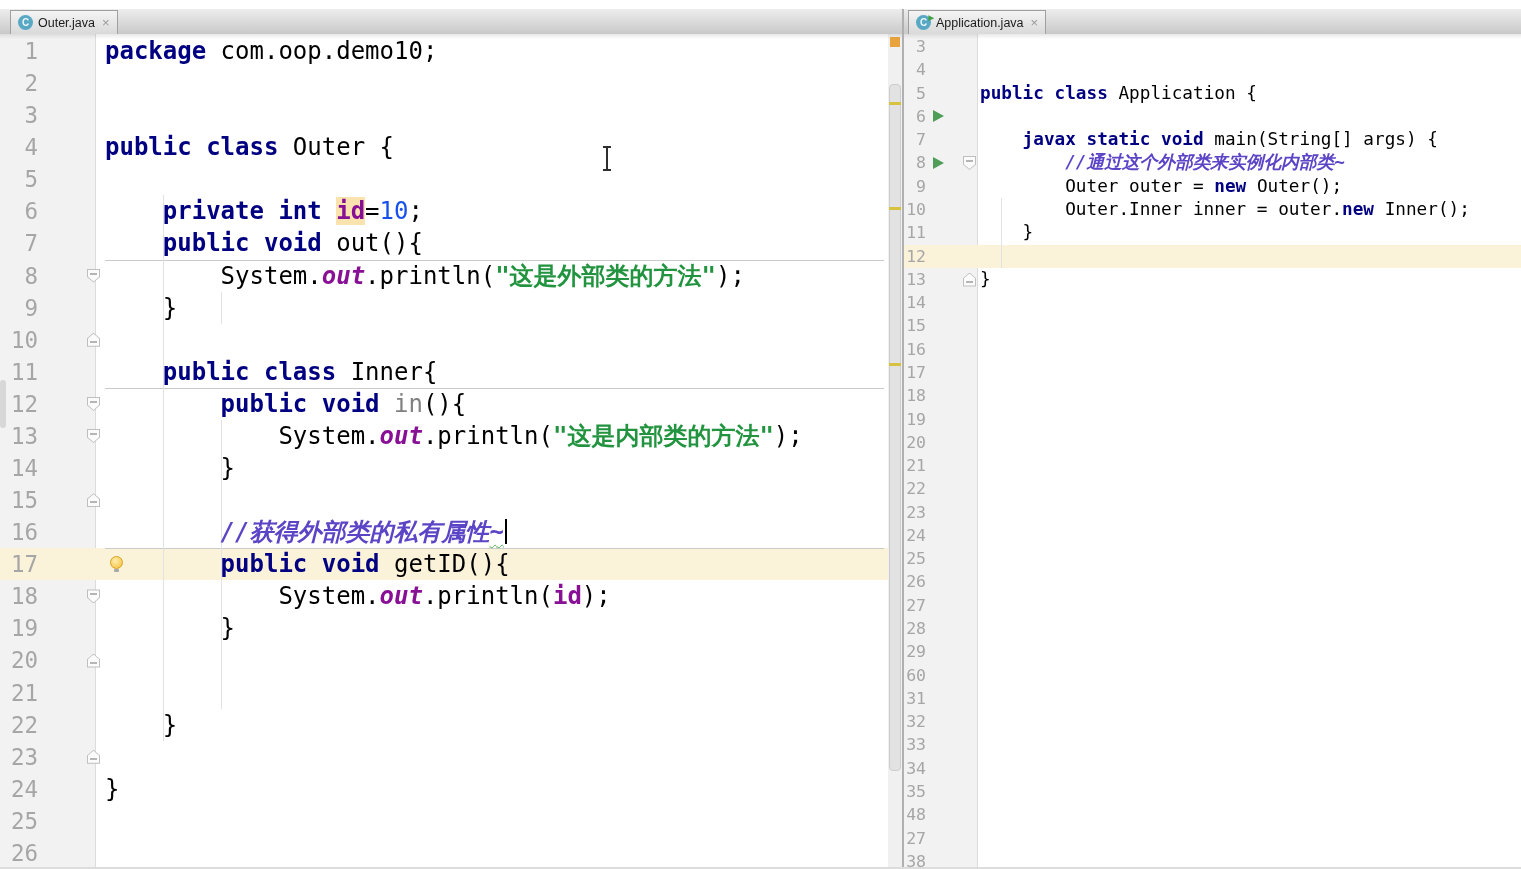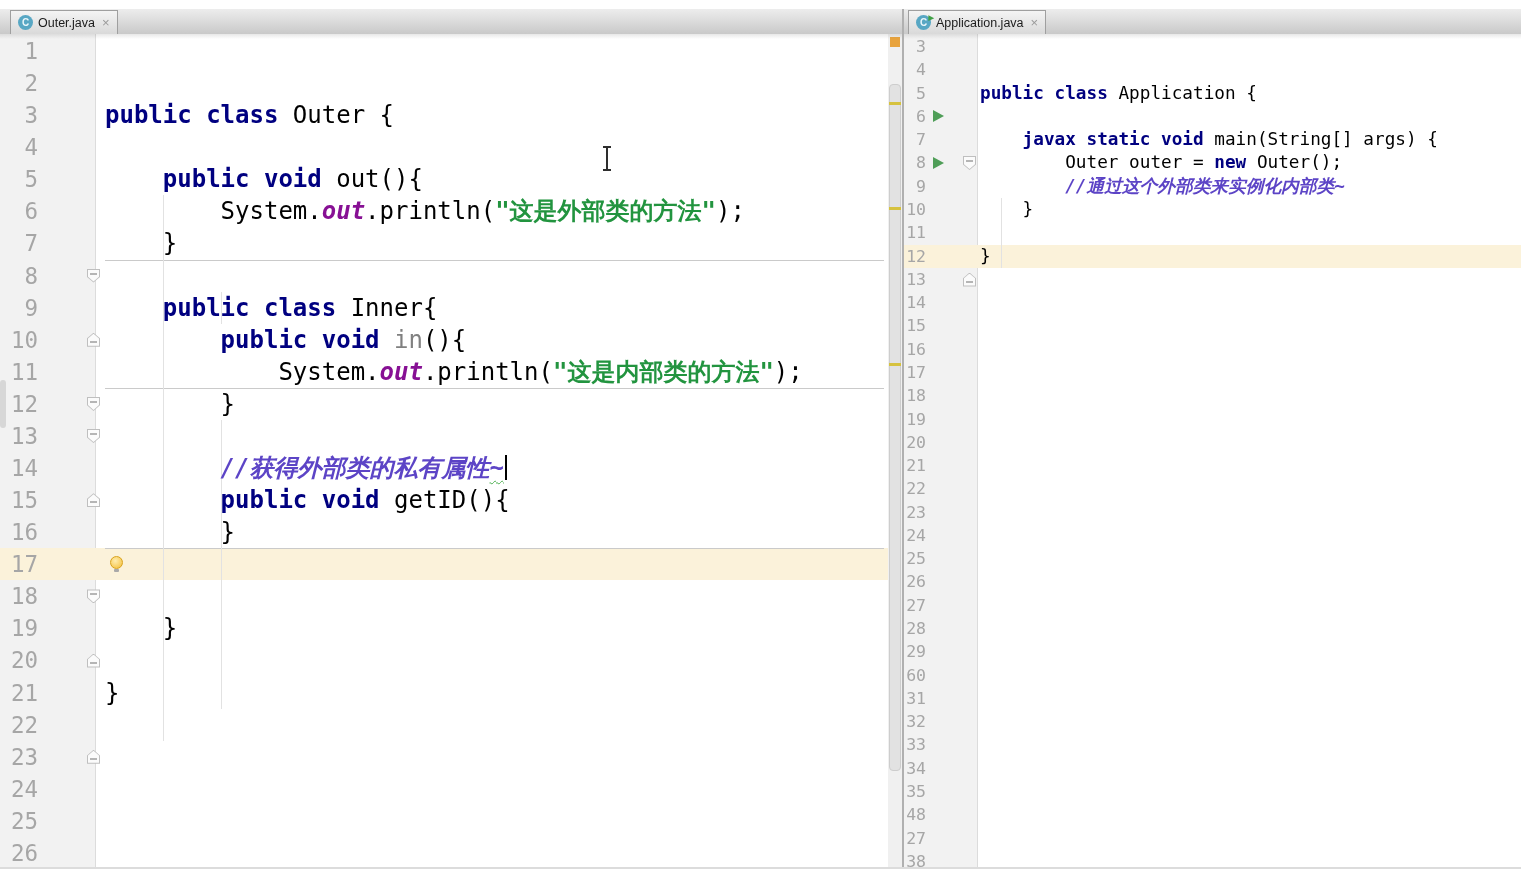--- a/index.html
+++ b/index.html
@@ -173,35 +173,38 @@
         <div class="ln">19</div>
         <div class="ln">20</div>
         <div class="ln">21</div>
         <div class="ln">22</div>
         <div class="ln">23</div>
         <div class="ln">24</div>
         <div class="ln">25</div>
         <div class="ln">26</div>
       </div>
     <div class="code" id="left-code">
+        <div class="row"><span class="kw">package</span><span class="pl"> com.oop.demo10;</span></div>
         <div class="row"></div>
         <div class="row"></div>
         <div class="row"><span class="kw">public class</span><span class="pl"> Outer {</span></div>
         <div class="row"></div>
+        <div class="row"><span class="pl">    </span><span class="kw">private int</span><span class="pl"> </span><span class="idhl">id</span><span class="pl">=</span><span class="num">10</span><span class="pl">;</span></div>
         <div class="row"><span class="pl">    </span><span class="kw">public void</span><span class="pl"> out(){</span></div>
         <div class="row"><span class="pl">        System.</span><span class="out">out</span><span class="pl">.println(</span><span class="str">"这是外部类的方法"</span><span class="pl">);</span></div>
         <div class="row"><span class="pl">    }</span></div>
         <div class="row"></div>
         <div class="row"><span class="pl">    </span><span class="kw">public class</span><span class="pl"> Inner{</span></div>
         <div class="row"><span class="pl">        </span><span class="kw">public void</span><span class="pl"> </span><span class="gr">in</span><span class="pl">(){</span></div>
         <div class="row"><span class="pl">            System.</span><span class="out">out</span><span class="pl">.println(</span><span class="str">"这是内部类的方法"</span><span class="pl">);</span></div>
         <div class="row"><span class="pl">        }</span></div>
         <div class="row"></div>
         <div class="row"><span class="pl">        </span><span class="cmt">//获得外部类的私有属性</span><span class="typo">~</span><span class="caret"></span></div>
         <div class="row"><span class="pl">        </span><span class="kw">public void</span><span class="pl"> getID(){</span></div>
+        <div class="row"><span class="pl">            System.</span><span class="out">out</span><span class="pl">.println(</span><span class="fld">id</span><span class="pl">);</span></div>
         <div class="row"><span class="pl">        }</span></div>
         <div class="row"></div>
         <div class="row"></div>
         <div class="row"><span class="pl">    }</span></div>
         <div class="row"></div>
         <div class="row"><span class="pl">}</span></div>
         <div class="row"></div>
       </div>
     <div id="left-deco">
         <div class="fold t" style="left: 87px; top: 234.6px;">
@@ -306,22 +309,23 @@
         <div class="ln">48</div>
         <div class="ln">27</div>
         <div class="ln">38</div>
       </div>
     <div class="code" id="right-code">
         <div class="row"></div>
         <div class="row"></div>
         <div class="row"><span class="kw">public class</span><span class="pl"> Application {</span></div>
         <div class="row"></div>
         <div class="row"><span class="pl">    </span><span class="kw">javax static void</span><span class="pl"> main(String[] args) {</span></div>
+        <div class="row"><span class="pl">        </span><span class="cmt">//通过这个外部类来实例化内部类~</span></div>
         <div class="row"><span class="pl">        Outer outer = </span><span class="kw">new</span><span class="pl"> Outer();</span></div>
-        <div class="row"><span class="pl">        </span><span class="cmt">//通过这个外部类来实例化内部类~</span></div>
+        <div class="row"><span class="pl">        Outer.Inner inner = outer.</span><span class="kw">new</span><span class="pl"> Inner();</span></div>
         <div class="row"><span class="pl">    }</span></div>
         <div class="row"></div>
         <div class="row"><span class="pl">}</span></div>
         <div class="row"></div>
         <div class="row"></div>
         <div class="row"></div>
         <div class="row"></div>
         <div class="row"></div>
         <div class="row"></div>
         <div class="row"></div>

